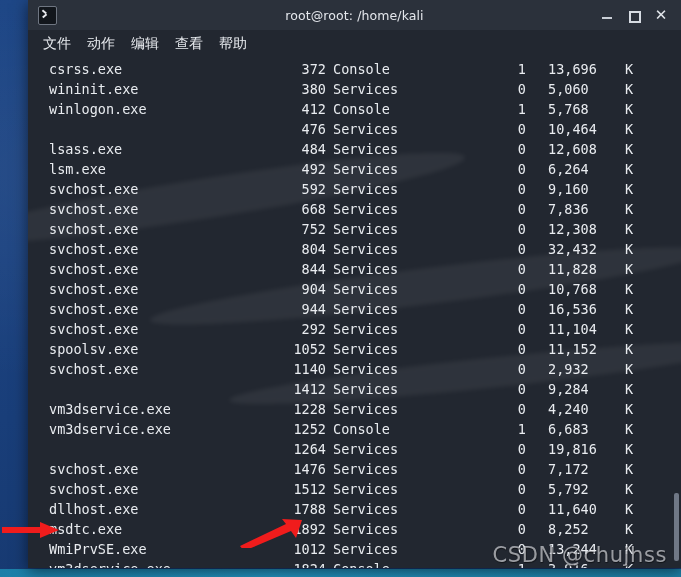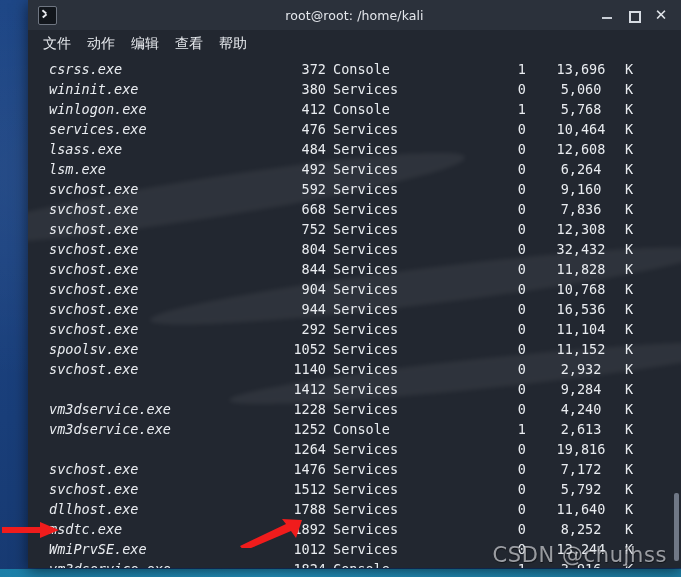--- a/index.html
+++ b/index.html
@@ -168,21 +168,20 @@
     height: 20px;
     line-height: 20px;
     font-size: 13.5px;
     color: #e9ecf0;
     white-space: pre;
     position: relative;
   }
   .c-name {
     position: absolute;
     left: 21px;
-    font-style: italic;
   }
   .c-pid {
     position: absolute;
     left: 250px;
     width: 48px;
     text-align: right;
   }
   .c-session {
     position: absolute;
     left: 305px;
@@ -191,21 +190,21 @@
   .c-num {
     position: absolute;
     left: 470px;
     width: 28px;
     text-align: right;
   }
   .c-mem {
     position: absolute;
     left: 520px;
     width: 66px;
-    text-align: center;
+    text-align: left;
   }
   .c-unit {
     position: absolute;
     left: 597px;
   }
 
   
   .swoosh {
     position: absolute;
     pointer-events: none;
@@ -304,36 +303,36 @@
 
   <div id="term-body">
     <div class="swoosh" style="left:-80px; top:120px; width:520px; height:40px; transform:rotate(-9deg);"></div>
     <div class="swoosh" style="left:120px; top:210px; width:560px; height:36px; transform:rotate(-7deg);"></div>
     <div class="swoosh" style="left:200px; top:300px; width:520px; height:30px; transform:rotate(-6deg);"></div>
 
     <div id="term-inner">
         <div class="row"><span class="c-name">csrss.exe</span><span class="c-pid">372</span><span class="c-session">Console</span><span class="c-num">1</span><span class="c-mem">13,696</span><span class="c-unit">K</span></div>
         <div class="row"><span class="c-name">wininit.exe</span><span class="c-pid">380</span><span class="c-session">Services</span><span class="c-num">0</span><span class="c-mem">5,060</span><span class="c-unit">K</span></div>
         <div class="row"><span class="c-name">winlogon.exe</span><span class="c-pid">412</span><span class="c-session">Console</span><span class="c-num">1</span><span class="c-mem">5,768</span><span class="c-unit">K</span></div>
-        <div class="row"><span class="c-name">services.exe</span><span class="c-pid">476</span><span class="c-session">Services</span><span class="c-num">0</span><span class="c-mem">10,464</span><span class="c-unit">K</span></div>
+        <div class="row"><span class="c-pid">476</span><span class="c-session">Services</span><span class="c-num">0</span><span class="c-mem">10,464</span><span class="c-unit">K</span></div>
         <div class="row"><span class="c-name">lsass.exe</span><span class="c-pid">484</span><span class="c-session">Services</span><span class="c-num">0</span><span class="c-mem">12,608</span><span class="c-unit">K</span></div>
         <div class="row"><span class="c-name">lsm.exe</span><span class="c-pid">492</span><span class="c-session">Services</span><span class="c-num">0</span><span class="c-mem">6,264</span><span class="c-unit">K</span></div>
         <div class="row"><span class="c-name">svchost.exe</span><span class="c-pid">592</span><span class="c-session">Services</span><span class="c-num">0</span><span class="c-mem">9,160</span><span class="c-unit">K</span></div>
         <div class="row"><span class="c-name">svchost.exe</span><span class="c-pid">668</span><span class="c-session">Services</span><span class="c-num">0</span><span class="c-mem">7,836</span><span class="c-unit">K</span></div>
         <div class="row"><span class="c-name">svchost.exe</span><span class="c-pid">752</span><span class="c-session">Services</span><span class="c-num">0</span><span class="c-mem">12,308</span><span class="c-unit">K</span></div>
         <div class="row"><span class="c-name">svchost.exe</span><span class="c-pid">804</span><span class="c-session">Services</span><span class="c-num">0</span><span class="c-mem">32,432</span><span class="c-unit">K</span></div>
         <div class="row"><span class="c-name">svchost.exe</span><span class="c-pid">844</span><span class="c-session">Services</span><span class="c-num">0</span><span class="c-mem">11,828</span><span class="c-unit">K</span></div>
         <div class="row"><span class="c-name">svchost.exe</span><span class="c-pid">904</span><span class="c-session">Services</span><span class="c-num">0</span><span class="c-mem">10,768</span><span class="c-unit">K</span></div>
         <div class="row"><span class="c-name">svchost.exe</span><span class="c-pid">944</span><span class="c-session">Services</span><span class="c-num">0</span><span class="c-mem">16,536</span><span class="c-unit">K</span></div>
         <div class="row"><span class="c-name">svchost.exe</span><span class="c-pid">292</span><span class="c-session">Services</span><span class="c-num">0</span><span class="c-mem">11,104</span><span class="c-unit">K</span></div>
         <div class="row"><span class="c-name">spoolsv.exe</span><span class="c-pid">1052</span><span class="c-session">Services</span><span class="c-num">0</span><span class="c-mem">11,152</span><span class="c-unit">K</span></div>
         <div class="row"><span class="c-name">svchost.exe</span><span class="c-pid">1140</span><span class="c-session">Services</span><span class="c-num">0</span><span class="c-mem">2,932</span><span class="c-unit">K</span></div>
         <div class="row"><span class="c-pid">1412</span><span class="c-session">Services</span><span class="c-num">0</span><span class="c-mem">9,284</span><span class="c-unit">K</span></div>
         <div class="row"><span class="c-name">vm3dservice.exe</span><span class="c-pid">1228</span><span class="c-session">Services</span><span class="c-num">0</span><span class="c-mem">4,240</span><span class="c-unit">K</span></div>
-        <div class="row"><span class="c-name">vm3dservice.exe</span><span class="c-pid">1252</span><span class="c-session">Console</span><span class="c-num">1</span><span class="c-mem">2,613</span><span class="c-unit">K</span></div>
+        <div class="row"><span class="c-name">vm3dservice.exe</span><span class="c-pid">1252</span><span class="c-session">Console</span><span class="c-num">1</span><span class="c-mem">6,683</span><span class="c-unit">K</span></div>
         <div class="row"><span class="c-pid">1264</span><span class="c-session">Services</span><span class="c-num">0</span><span class="c-mem">19,816</span><span class="c-unit">K</span></div>
         <div class="row"><span class="c-name">svchost.exe</span><span class="c-pid">1476</span><span class="c-session">Services</span><span class="c-num">0</span><span class="c-mem">7,172</span><span class="c-unit">K</span></div>
         <div class="row"><span class="c-name">svchost.exe</span><span class="c-pid">1512</span><span class="c-session">Services</span><span class="c-num">0</span><span class="c-mem">5,792</span><span class="c-unit">K</span></div>
         <div class="row"><span class="c-name">dllhost.exe</span><span class="c-pid">1788</span><span class="c-session">Services</span><span class="c-num">0</span><span class="c-mem">11,640</span><span class="c-unit">K</span></div>
         <div class="row"><span class="c-name">msdtc.exe</span><span class="c-pid">1892</span><span class="c-session">Services</span><span class="c-num">0</span><span class="c-mem">8,252</span><span class="c-unit">K</span></div>
         <div class="row"><span class="c-name">WmiPrvSE.exe</span><span class="c-pid">1012</span><span class="c-session">Services</span><span class="c-num">0</span><span class="c-mem">13,244</span><span class="c-unit">K</span></div>
         <div class="row"><span class="c-name">vm3dservice.exe</span><span class="c-pid">1824</span><span class="c-session">Console</span><span class="c-num">1</span><span class="c-mem">3,916</span><span class="c-unit">K</span></div>
       </div>
 
     <div id="scrollbar-track">

